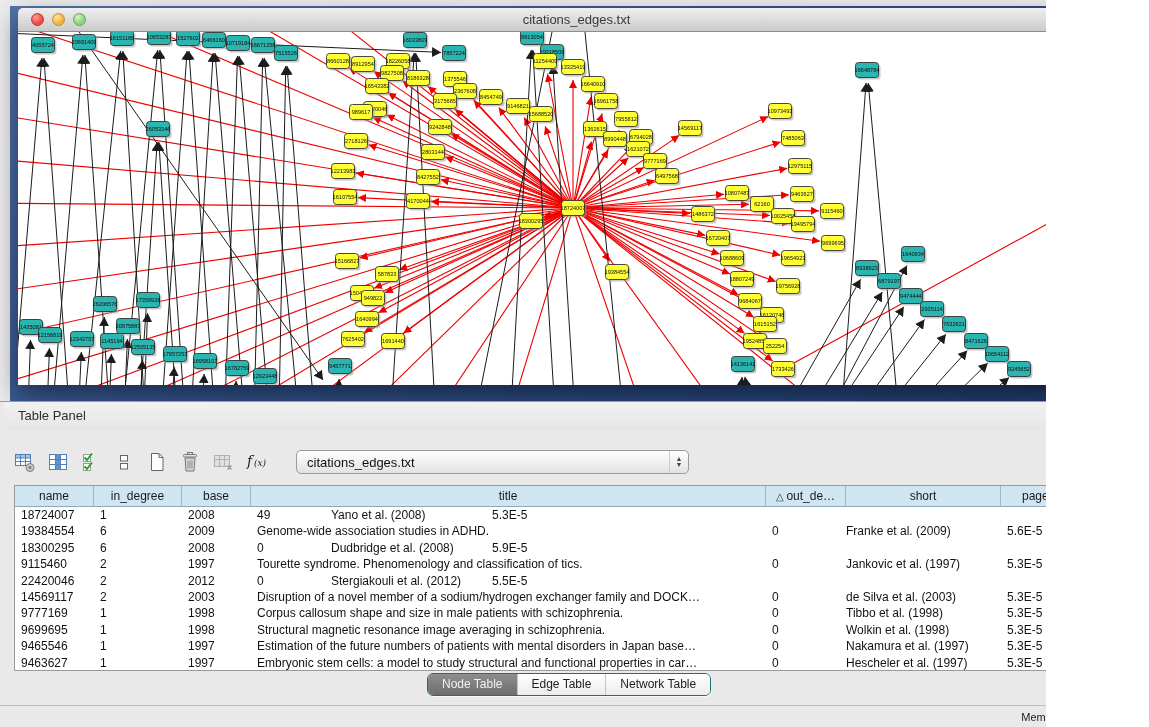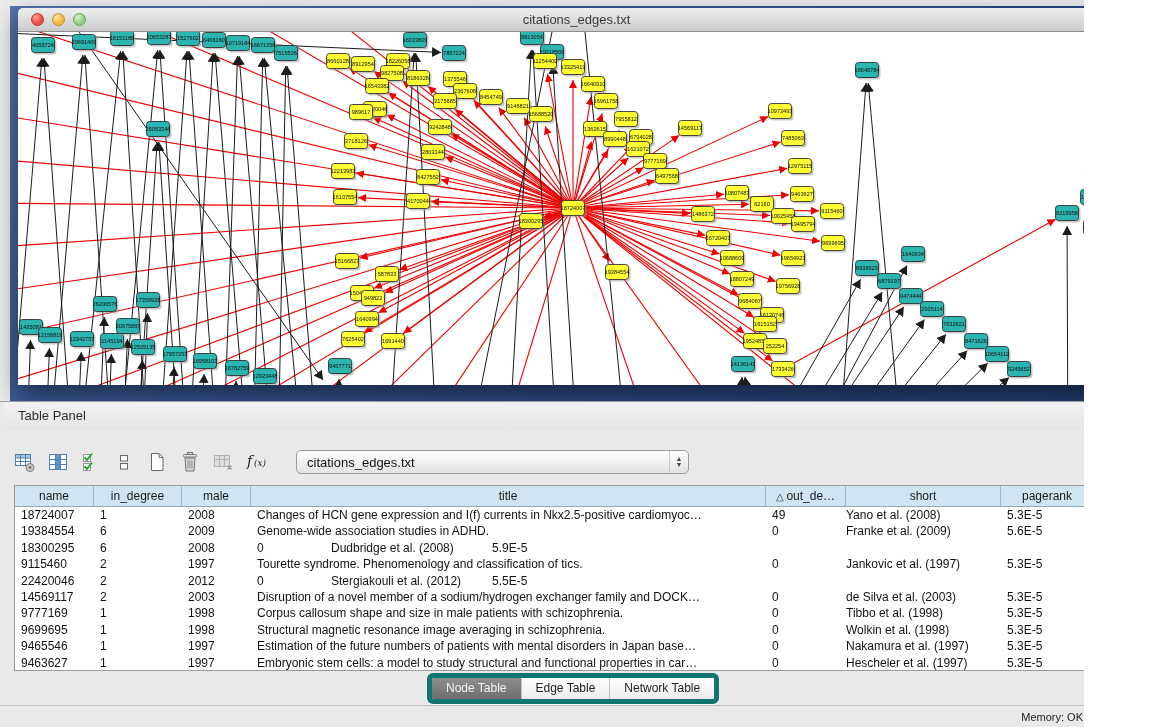--- a/index.html
+++ b/index.html
@@ -1,17 +1,17 @@
 <!DOCTYPE html>
 <html><head>
 <meta charset="utf-8">
 <style>
   html,body{margin:0;padding:0;}
   #app{position:relative;width:1046px;height:727px;background:#e6e6e6;
-       font-family:"Liberation Sans",sans-serif;overflow:hidden;padding-left:38px;}
+       font-family:"Liberation Sans",sans-serif;overflow:hidden;}
 
   
   #top-region{position:absolute;left:0;top:0;width:1149px;height:401px;background:#ececec;}
   #net-bg{position:absolute;left:10px;top:6px;width:1127px;height:395px;
           background:linear-gradient(145deg,#5374ab 0%,#33538e 45%,#1f3c6e 100%);}
   #net-window{position:absolute;left:18px;top:8px;width:1117px;height:377px;
               border-radius:5px 5px 2px 2px;box-shadow:0 10px 26px rgba(0,0,0,.5);}
   .titlebar{height:23px;background:linear-gradient(#eeeeee,#cbcbcb);
             border-bottom:1px solid #8d8d8d;border-radius:5px 5px 0 0;position:relative;}
   .light{position:absolute;top:5px;width:13px;height:13px;border-radius:50%;}
@@ -51,21 +51,21 @@
   .hcell.filler{background:#ffffff;border-right:none;}
   .sorttri{font-size:10px;color:#333;}
   .trow{display:flex;height:16.4px;}
   .tcell{box-sizing:border-box;padding-left:6px;font-size:12px;color:#121212;line-height:16px;
          white-space:nowrap;overflow:hidden;}
   .tcell.center{text-align:left;padding-left:0;}
   .vscroll{position:absolute;right:0;top:21px;width:15px;height:163px;background:#f6f6f6;border-left:1px solid #d5d5d5;box-sizing:border-box;}
   .vthumb{position:absolute;left:2px;top:3px;width:9px;height:30px;border-radius:5px;
           background:linear-gradient(90deg,#cfcfcf,#a8a8a8);}
 
-  .tabs{position:absolute;left:427px;top:271px;height:21px;display:flex;border:5px solid #0f766e;
+  .tabs{position:absolute;left:427px;top:271px;height:21px;display:flex;border:1px solid #0f766e;
         border-radius:6px;overflow:hidden;background:#fff;box-shadow:0 1px 1px rgba(255,255,255,.8);}
   .tab{font-size:12px;line-height:21px;padding:0 14px;color:#222;
        background:linear-gradient(#ffffff,#ececec);border-right:1px solid #c2c2c2;white-space:nowrap;}
   .tab:last-child{border-right:none;}
   .tab.active{background:linear-gradient(#8e8e8e,#6e6e6e);color:#f2f2f2;}
 
   .statusbar{position:absolute;left:0;top:303px;width:100%;height:23px;border-top:1px solid #bebebe;}
   .mem{position:absolute;right:66px;top:5px;font-size:11px;color:#222;}
   .led{position:absolute;right:28px;top:4px;width:14px;height:14px;border-radius:50%;
        background:radial-gradient(circle at 35% 30%,#9df09d,#2db32d);border:1px solid #1f7a1f;box-sizing:border-box;}
@@ -906,33 +906,32 @@
             <span>▲</span>
             <span>▼</span>
           </span>
       </div>
     </div>
 
     <div class="tablewrap">
       <div class="thead" id="thead">
           <div class="hcell" style="width: 79px;">name</div>
           <div class="hcell" style="width: 88px;">in_degree</div>
-          <div class="hcell" style="width: 69px;">male</div>
+          <div class="hcell" style="width: 69px;">base</div>
           <div class="hcell" style="width: 515px;">title</div>
           <div class="hcell" style="width: 80px;"><span class="sorttri">△ </span>out_de…</div>
           <div class="hcell" style="width: 155px;">short</div>
           <div class="hcell" style="width: 93px;">pagerank</div>
           <div class="hcell filler" style="flex: 1 1 0%;"></div>
         </div>
       <div class="tbody" id="tbody">
           <div class="trow">
             <div class="tcell" style="width: 79px;">18724007</div>
             <div class="tcell" style="width: 88px;">1</div>
             <div class="tcell" style="width: 69px;">2008</div>
-            <div class="tcell" style="width: 515px;">Changes of HCN gene expression and I(f) currents in Nkx2.5-positive cardiomyoc…</div>
             <div class="tcell" style="width: 80px;">49</div>
             <div class="tcell center" style="width: 155px;">Yano et al. (2008)</div>
             <div class="tcell" style="width: 93px;">5.3E-5</div>
           </div>
           <div class="trow">
             <div class="tcell" style="width: 79px;">19384554</div>
             <div class="tcell" style="width: 88px;">6</div>
             <div class="tcell" style="width: 69px;">2009</div>
             <div class="tcell" style="width: 515px;">Genome-wide association studies in ADHD.</div>
             <div class="tcell" style="width: 80px;">0</div>

